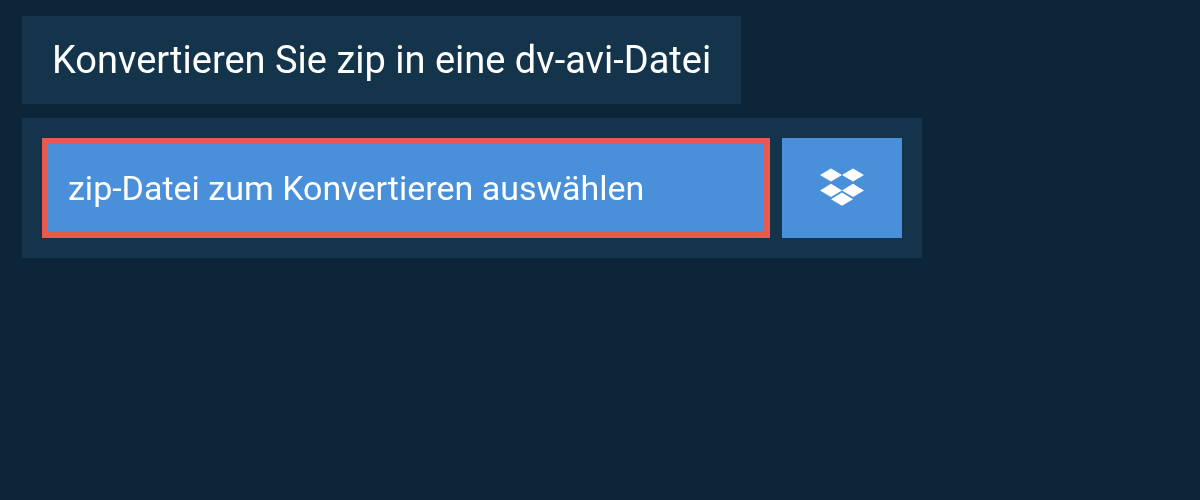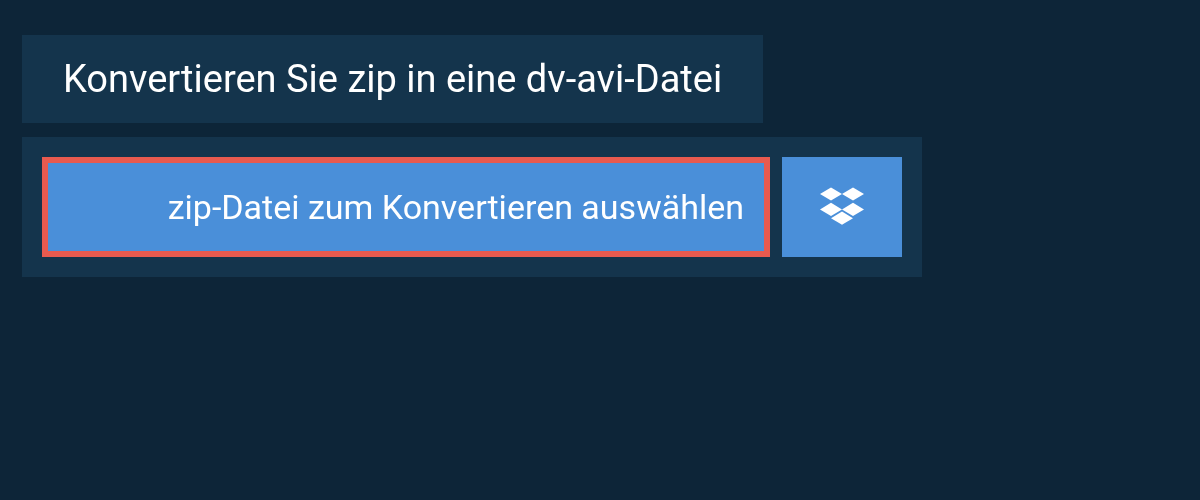--- a/index.html
+++ b/index.html
@@ -10,22 +10,22 @@
     body {
       width: 1200px;
       height: 500px;
       background-color: #0d2538;
       font-family: -apple-system, BlinkMacSystemFont, "Segoe UI", Roboto, Helvetica, Arial, sans-serif;
       overflow: hidden;
     }
     .title-bar {
       background-color: #14344c;
       display: inline-block;
-      padding: 22px 41px;
-      margin-top: 35px;
+      padding: 22px 30px;
+      margin-top: 16px;
       margin-left: 22px;
     }
     .title-text {
       color: #ffffff;
       font-size: 38px;
       font-weight: 400;
     }
     .upload-panel {
       background-color: #14344c;
       margin-top: 14px;
@@ -35,21 +35,21 @@
       display: flex;
       gap: 12px;
       align-items: stretch;
     }
     .select-file-button {
       background-color: #4a8fd9;
       border: 6px solid #e85a4f;
       flex: 1;
       display: flex;
       align-items: center;
-      justify-content: flex-end;
+      justify-content: flex-start;
       padding: 24px 20px;
       cursor: pointer;
     }
     .select-file-label {
       color: #ffffff;
       font-size: 34px;
       font-weight: 400;
     }
     .dropbox-button {
       background-color: #4a8fd9;

